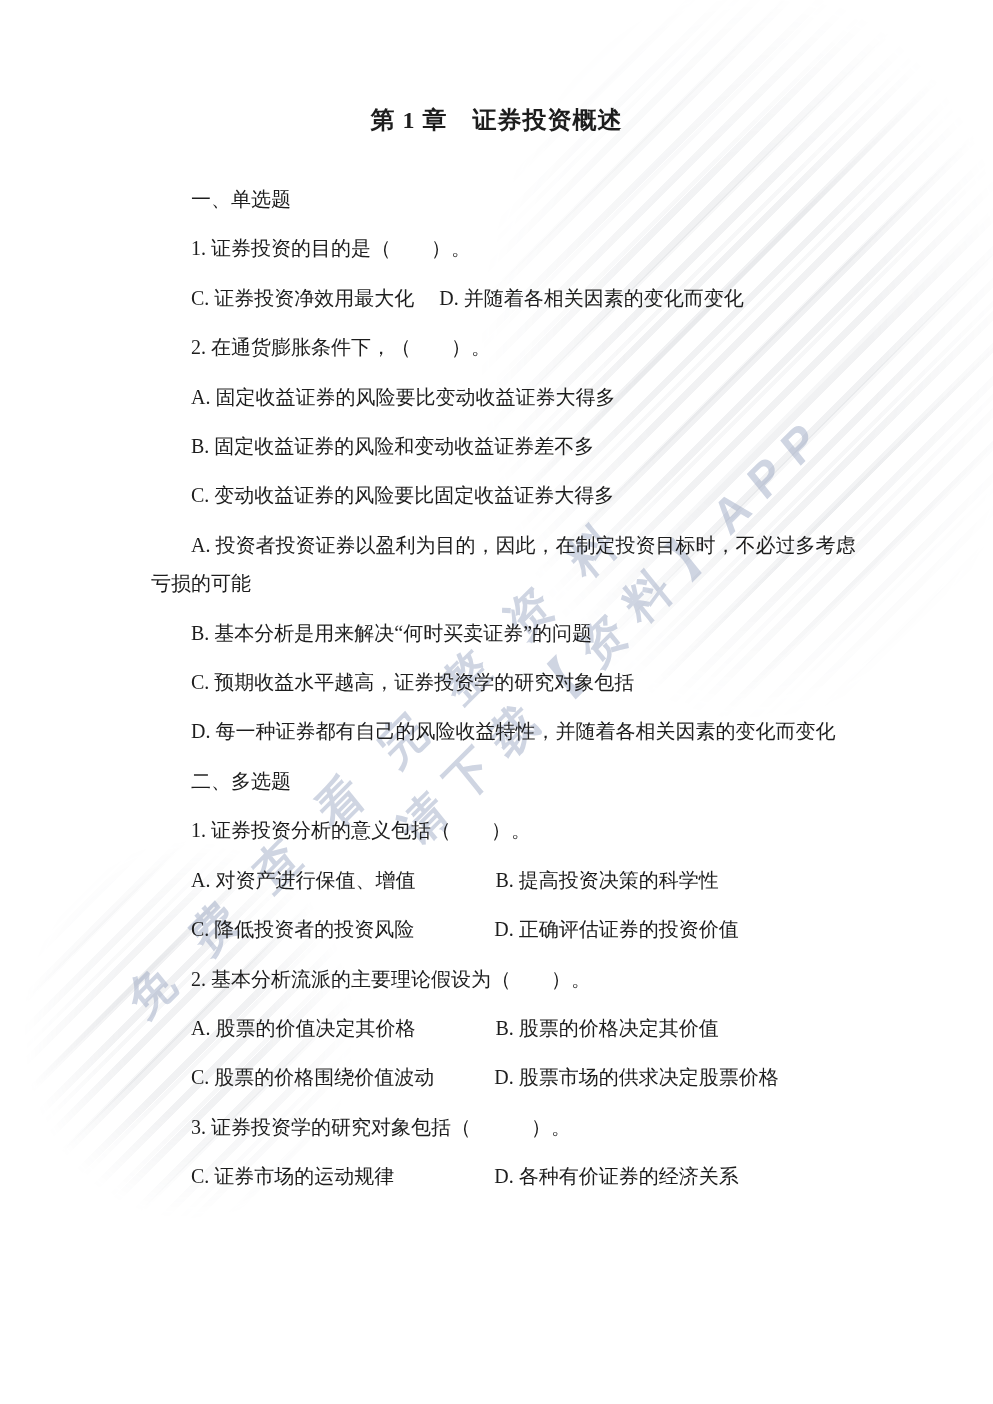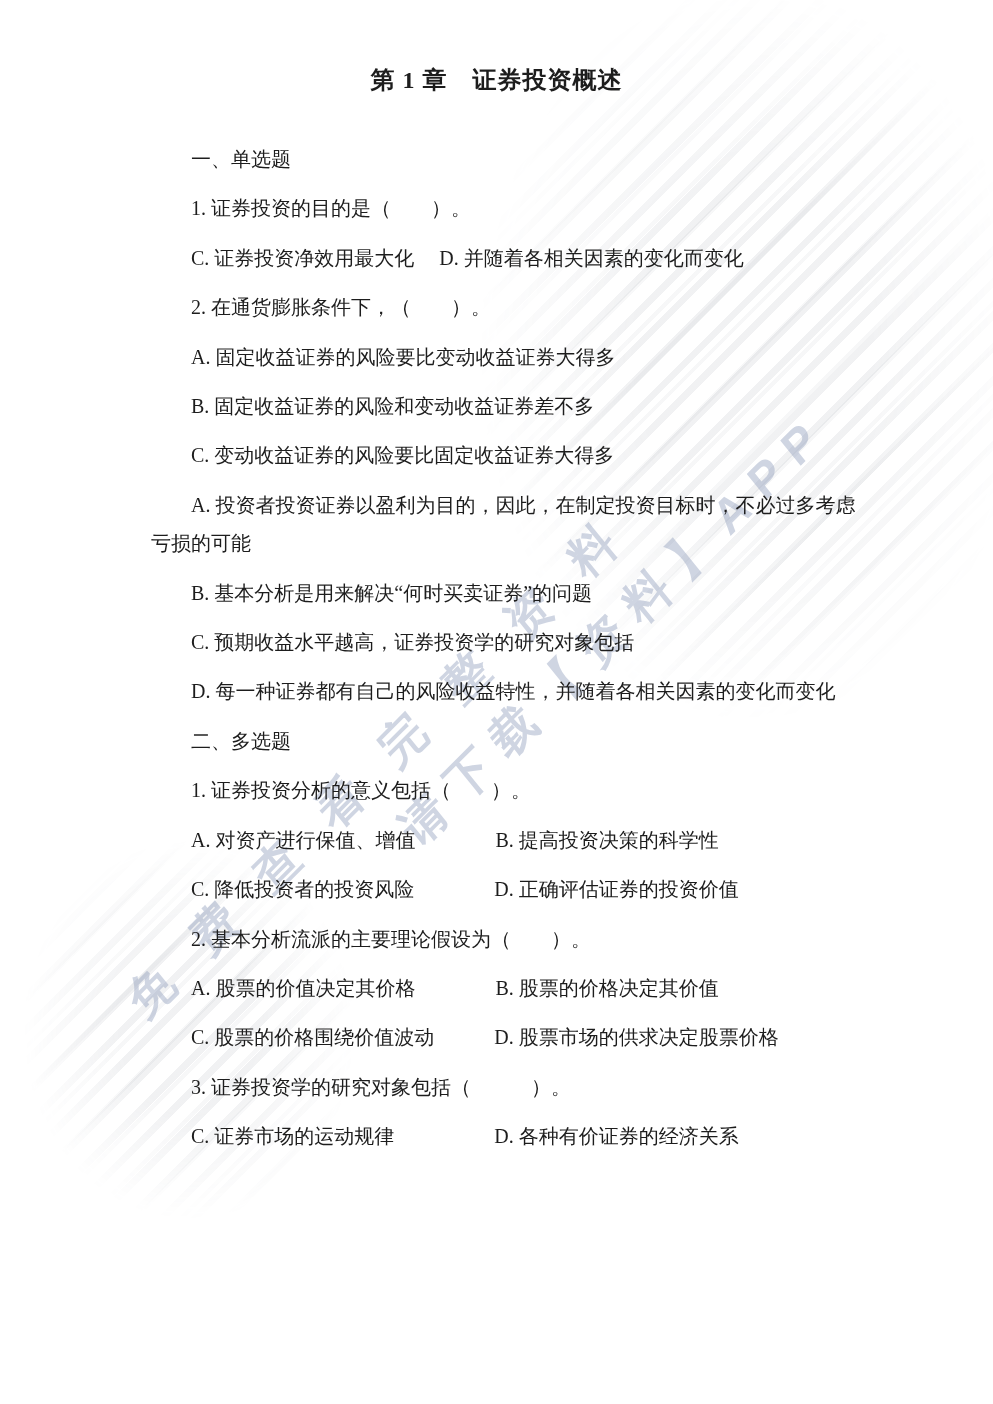--- a/index.html
+++ b/index.html
@@ -40,21 +40,21 @@
     font-weight:bold;
     color:rgba(140,155,185,0.42);
     white-space:nowrap;
     pointer-events:none;
   }
   .wm1 { left:135px; top:977px; font-size:47px; letter-spacing:42px; }
   .wm2 { left:408px; top:805px; font-size:47px; letter-spacing:16px; }
   
   .content { position:relative; z-index:2; }
   .title {
-    padding-top:64px;
+    padding-top:104px;
     text-align:center;
     font-size:24px;
     font-weight:bold;
     letter-spacing:1px;
   }
   .body-text {
     margin:44px 118px 0 140px;
     width:735px;
     font-size:20px;
     line-height:38.4px;

